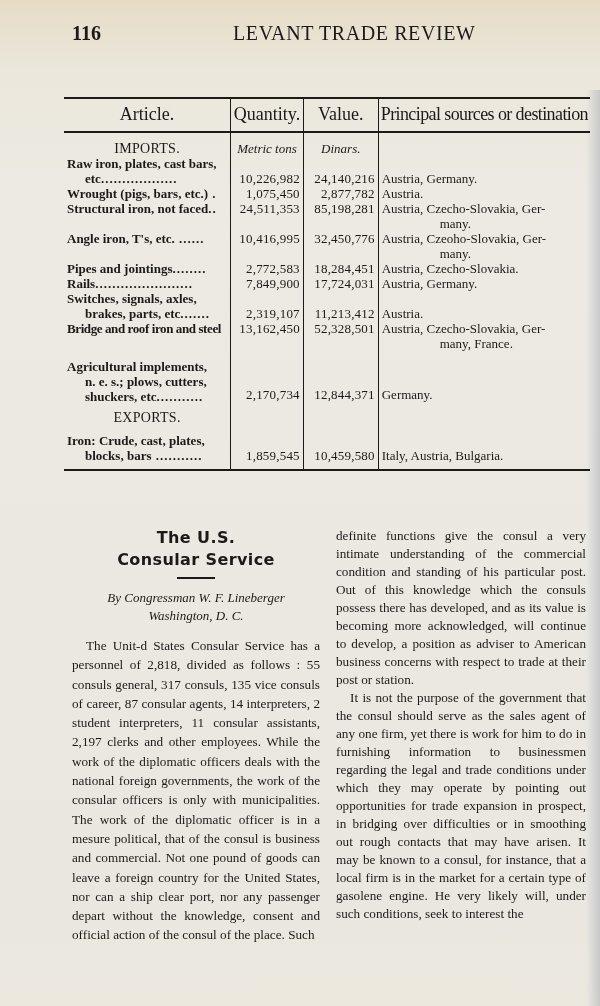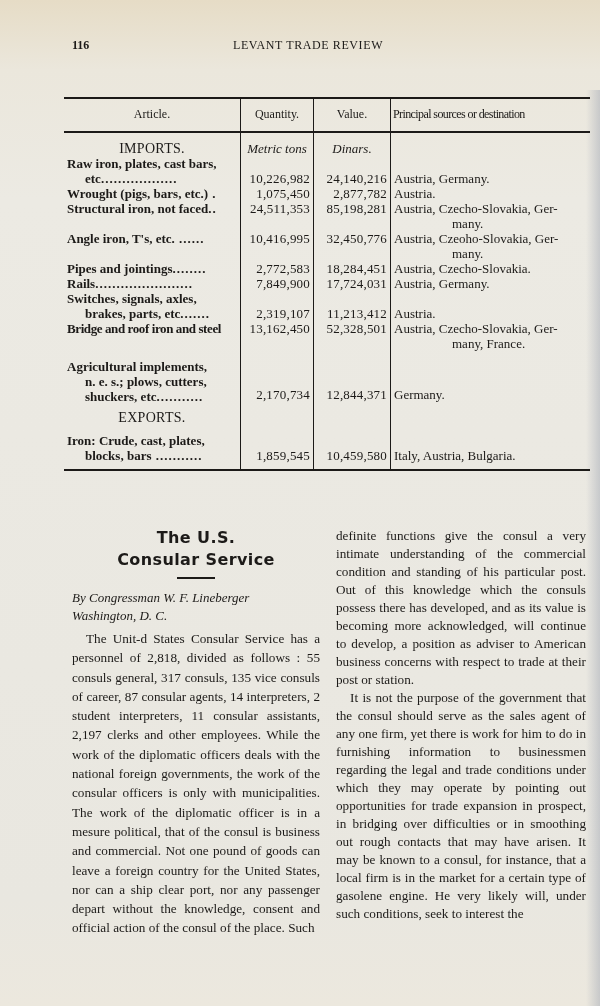--- a/index.html
+++ b/index.html
@@ -12,35 +12,35 @@
   }
   .page {
     position: absolute; left: 0; top: 0; width: 600px; height: 1006px;
     background: linear-gradient(180deg, #e6dcc6 0px, #ebe7dc 70px, #eceae3 200px, #e9e7e0 900px, #ece8de 1006px);
   }
   .gutter-right {
     position: absolute; right: 0; top: 90px; width: 14px; height: 916px;
     background: linear-gradient(90deg, rgba(200,205,210,0.0), rgba(170,175,185,0.55));
   }
   .header {
-    position: absolute; top: 38px; left: 66px; right: 20px; height: 22px;
-    font-size: 12px;
+    position: absolute; top: 22px; left: 66px; right: 20px; height: 22px;
+    font-size: 20px;
   }
   .page-number { position: absolute; left: 6px; top: 0; font-weight: bold; }
   .running-title { position: absolute; left: 167px; top: 0; letter-spacing: 0.6px; }
   .table-caption {
     position: absolute; top: 66px; left: 60px; width: 530px; text-align: center;
     font-style: italic; font-size: 13.5px;
   }
   .data-table {
     position: absolute; top: 97px; left: 64px; width: 526px;
     border-collapse: collapse; font-size: 13px; line-height: 15px;
   }
   .data-table th {
-    font-weight: normal; font-size: 12px; padding: 8px 2px 9px 2px;
+    font-weight: normal; font-size: 18px; padding: 8px 2px 9px 2px;
     border-top: 2px solid #1c1a18; border-bottom: 2px solid #1c1a18;
     white-space: nowrap;
     margin-top: 40px;
   }
   .data-table td { padding: 0 3px; vertical-align: bottom; }
   .data-table .col-sep { border-left: 1.5px solid #1c1a18; }
   .data-table tr.last td { border-bottom: 2px solid #1c1a18; padding-bottom: 6px; }
   .th-article { width: 172px; }
   .th-qty { width: 68px; }
   .th-val { width: 72px; }
@@ -55,21 +55,21 @@
   .dots { letter-spacing: 1px; }
 
   .article-block { position: absolute; top: 527px; left: 0; width: 600px; }
   .col-left { position: absolute; left: 72px; top: 0; width: 248px; font-size: 13.2px; line-height: 19.3px; text-align: justify; }
   .col-right { position: absolute; left: 336px; top: 0; width: 250px; font-size: 13.2px; line-height: 18px; text-align: justify; }
   .article-title {
     text-align: center; font-family: "DejaVu Sans", sans-serif; font-weight: bold;
     font-size: 16px; line-height: 22px; margin: 0 0 4px 0; letter-spacing: 0.4px;
   }
   .title-rule { width: 38px; height: 2px; background: #1c1a18; margin: 6px auto 10px auto; }
-  .byline { text-align: left; font-style: italic; font-size: 13px; line-height: 18px; margin-bottom: 4px; }
+  .byline { text-align: center; font-style: italic; font-size: 13px; line-height: 18px; margin-bottom: 11px; }
   .para { margin: 0; text-indent: 14px; }
   .para.noindent { text-indent: 0; }
 </style>
 </head>
 <body>
 
 <div class="page">
   <div class="gutter-right"></div>
 
   <div class="header">

